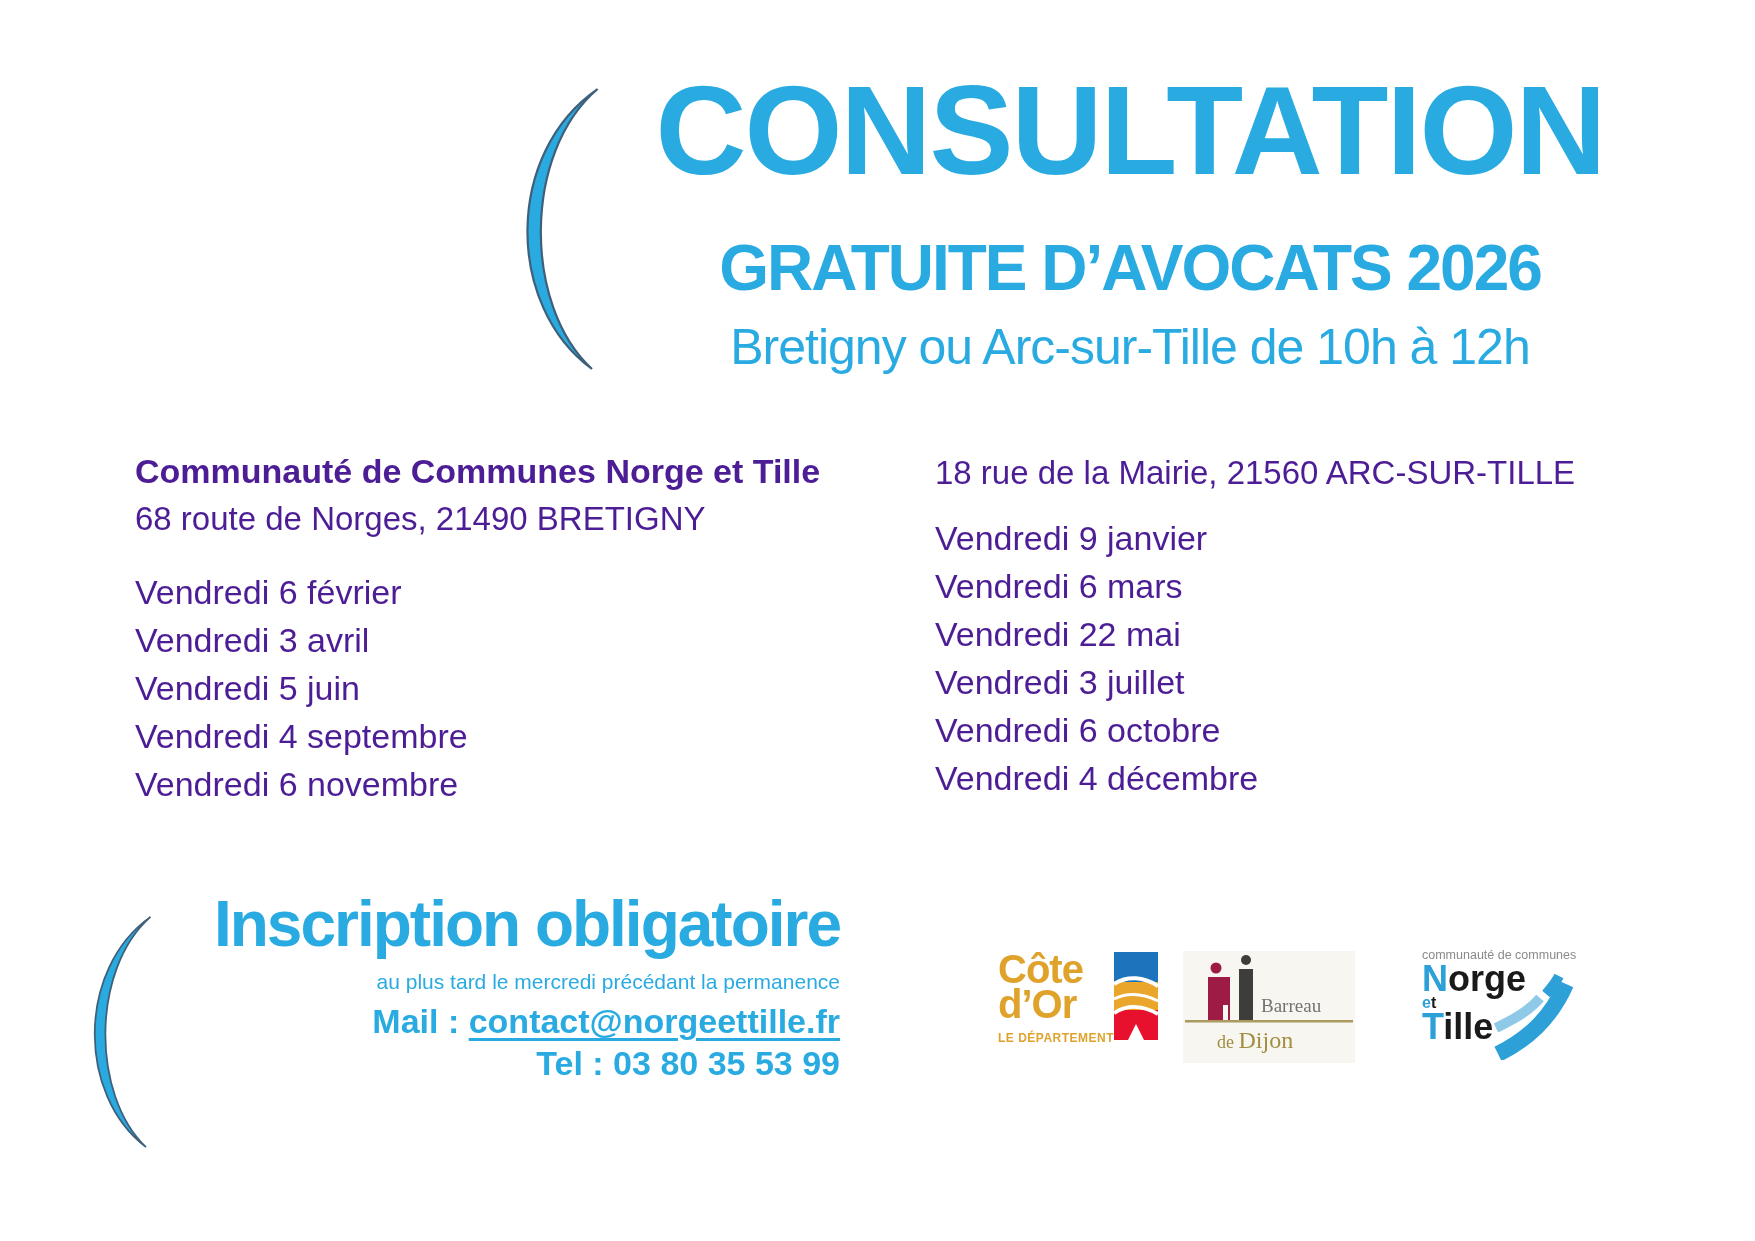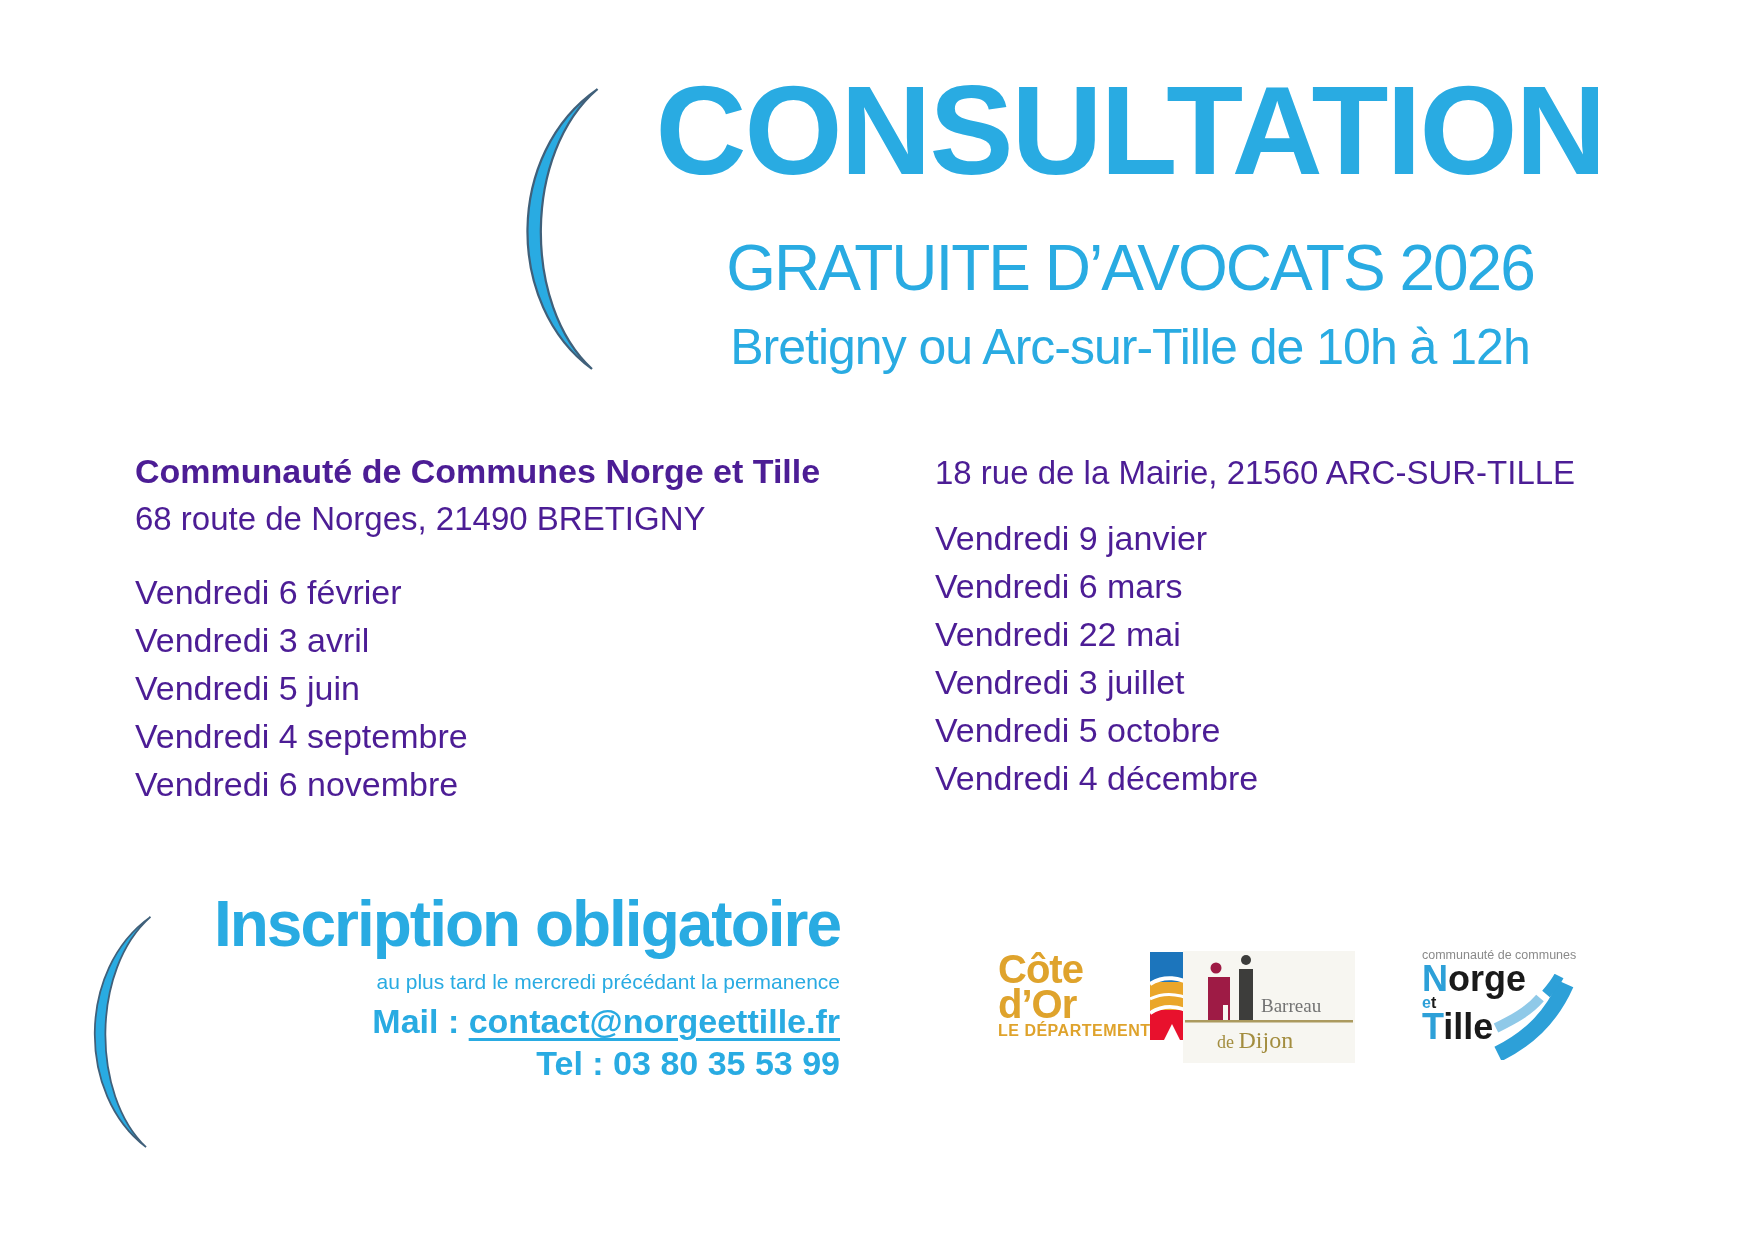--- a/index.html
+++ b/index.html
@@ -8,21 +8,21 @@
   .canvas {
     position:relative; width:1755px; height:1241px;
     background:#ffffff; overflow:hidden; margin:0 auto;
   }
   
   .bracket { position:absolute; }
   .bracket-top { left:524px; top:88px; width:78px; height:282px; }
   .bracket-bottom { left:92px; top:916px; width:62px; height:232px; }
   .title-block { position:absolute; left:560px; top:56px; width:1140px; text-align:center; color:#29abe2; }
   .main-title { font-size:126px; font-weight:bold; letter-spacing:-2px; line-height:150px; white-space:nowrap; }
-  .sub-title  { font-size:64px;  font-weight:normal; letter-spacing:-2px; line-height:72px; margin-top:26px; white-space:nowrap; }
+  .sub-title  { font-size:64px;  font-weight:bold; letter-spacing:-2px; line-height:72px; margin-top:26px; white-space:nowrap; }
   .tagline    { font-size:50px;  font-weight:normal; letter-spacing:-1px; line-height:58px; margin-top:14px; white-space:nowrap; }
   
   .col { position:absolute; color:#4c1d95; }
   .col-left  { left:135px; top:448px; width:770px; }
   .col-right { left:935px; top:448px; width:740px; }
   .loc-name    { font-size:34px; font-weight:bold; line-height:46px; white-space:nowrap; }
   .loc-address { font-size:33px; line-height:50px; white-space:nowrap; }
   .date-list { list-style:none; }
   .col-left  .date-list { margin-top:24px; }
   .col-right .date-list { margin-top:16px; }
@@ -31,21 +31,21 @@
   .register-block { position:absolute; left:140px; top:888px; width:700px; text-align:right; color:#29abe2; }
   .register-title { font-size:64px; font-weight:bold; letter-spacing:-2px; line-height:72px; white-space:nowrap; }
   .register-deadline { font-size:21px; line-height:36px; margin-top:4px; white-space:nowrap; }
   .register-mail { font-size:34px; font-weight:bold; line-height:42px; white-space:nowrap; }
   .register-mail a { color:#29abe2; text-decoration:underline; text-underline-offset:5px; text-decoration-thickness:3px; }
   .register-tel { font-size:34px; font-weight:bold; line-height:42px; white-space:nowrap; }
   
   .logo-cotedor { position:absolute; left:998px; top:952px; display:flex; align-items:flex-start; }
   .cotedor-text { text-align:left; color:#dfa32c; }
   .cotedor-line { font-size:40px; font-weight:bold; line-height:35px; letter-spacing:-1px; }
-  .cotedor-caption { font-size:16px; font-weight:bold; letter-spacing:0.5px; white-space:nowrap; }
+  .cotedor-caption { font-size:12px; font-weight:bold; letter-spacing:0.5px; margin-top:9px; white-space:nowrap; }
   .logo-barreau { position:absolute; left:1183px; top:951px; width:172px; height:112px; background:#f7f6f1; }
   .logo-barreau svg { position:absolute; left:0; top:0; }
   .barreau-word1 { position:absolute; left:78px; top:44px; font-family:"Liberation Serif", serif; font-size:19px; color:#737373; }
   .barreau-word2 { position:absolute; left:34px; top:76px; font-family:"Liberation Serif", serif; color:#a38d3f; }
   .barreau-word2 .small { font-size:18px; }
   .barreau-word2 .large { font-size:24px; }
   .logo-norge { position:absolute; left:1422px; top:948px; width:180px; height:120px; }
   .norge-caption { font-size:12.5px; color:#8a8a8a; white-space:nowrap; }
   .norge-word { font-size:36px; font-weight:600; line-height:33px; color:#1a1a1a; white-space:nowrap; }
   .norge-et { font-size:16px; font-weight:600; line-height:15px; color:#1a1a1a; }
@@ -79,21 +79,21 @@
     </ul>
   </div>
 
   <div class="col col-right">
     <div class="loc-address">18 rue de la Mairie, 21560 ARC-SUR-TILLE</div>
     <ul class="date-list">
       <li>Vendredi 9 janvier</li>
       <li>Vendredi 6 mars</li>
       <li>Vendredi 22 mai</li>
       <li>Vendredi 3 juillet</li>
-      <li>Vendredi 5 octobre</li>
+      <li>Vendredi 6 octobre</li>
       <li>Vendredi 4 décembre</li>
     </ul>
   </div>
 
   <svg class="bracket bracket-bottom" viewBox="0 0 70 270" preserveAspectRatio="none">
     <path d="M66,1 C-17,62 -17,208 61,269 C-1,208 -1,62 66,1 Z" fill="#29abe2" stroke="#40607a" stroke-width="2"></path>
   </svg>
 
   <div class="register-block">
     <div class="register-title">Inscription obligatoire</div>

